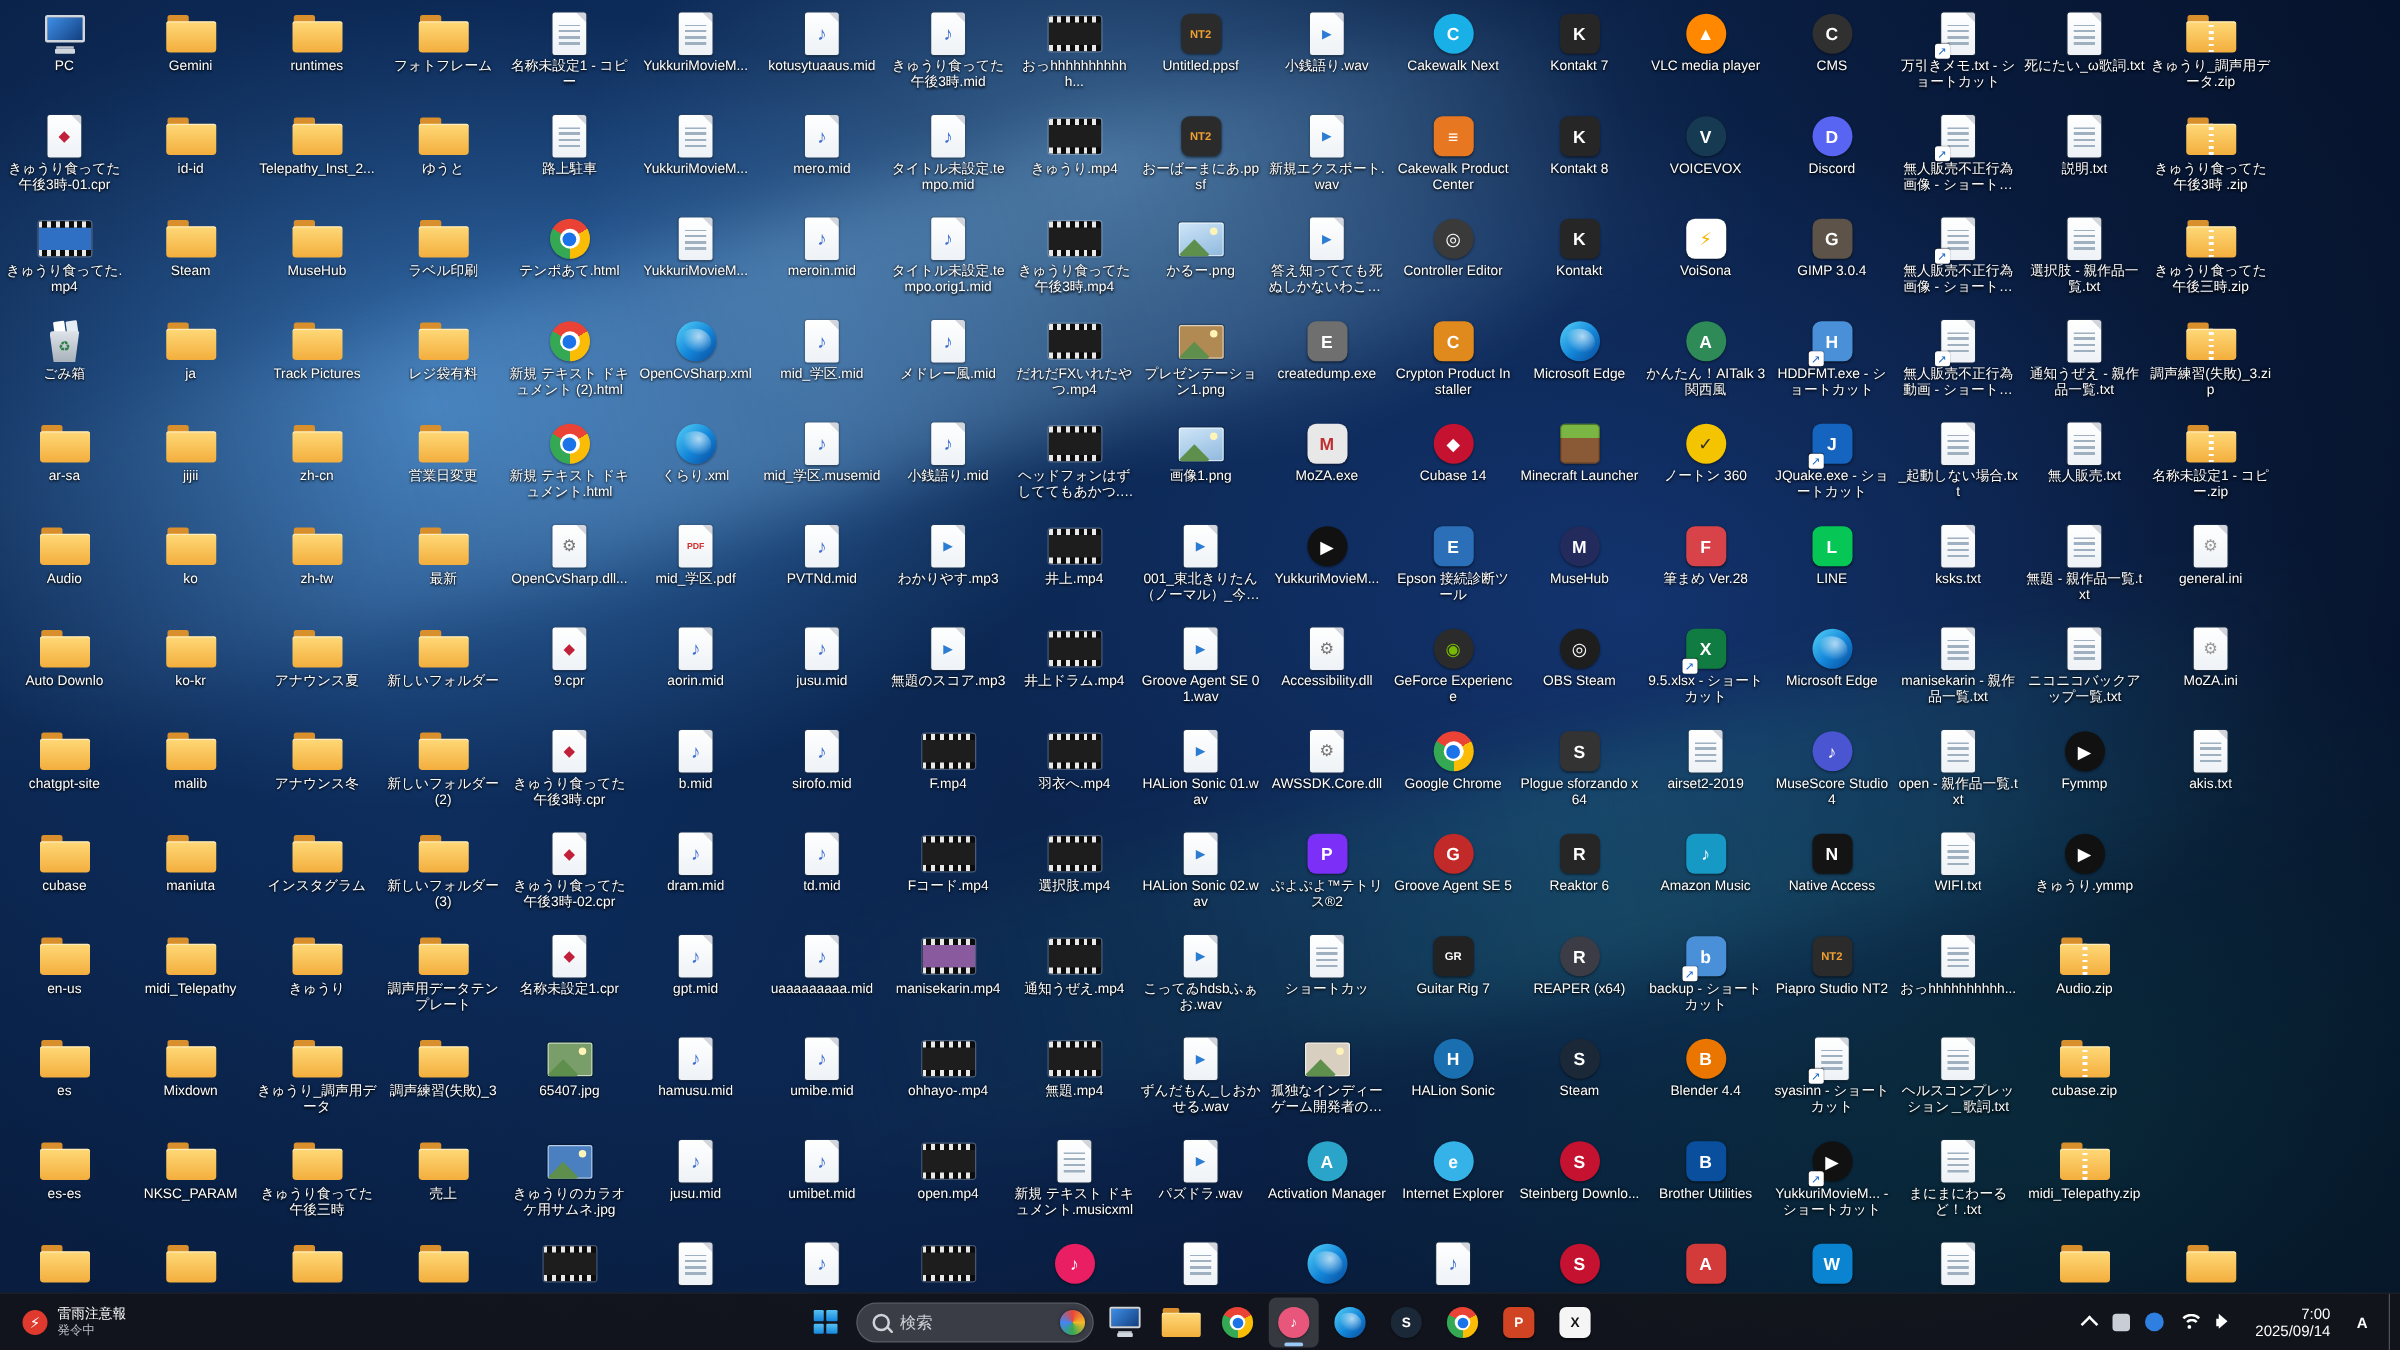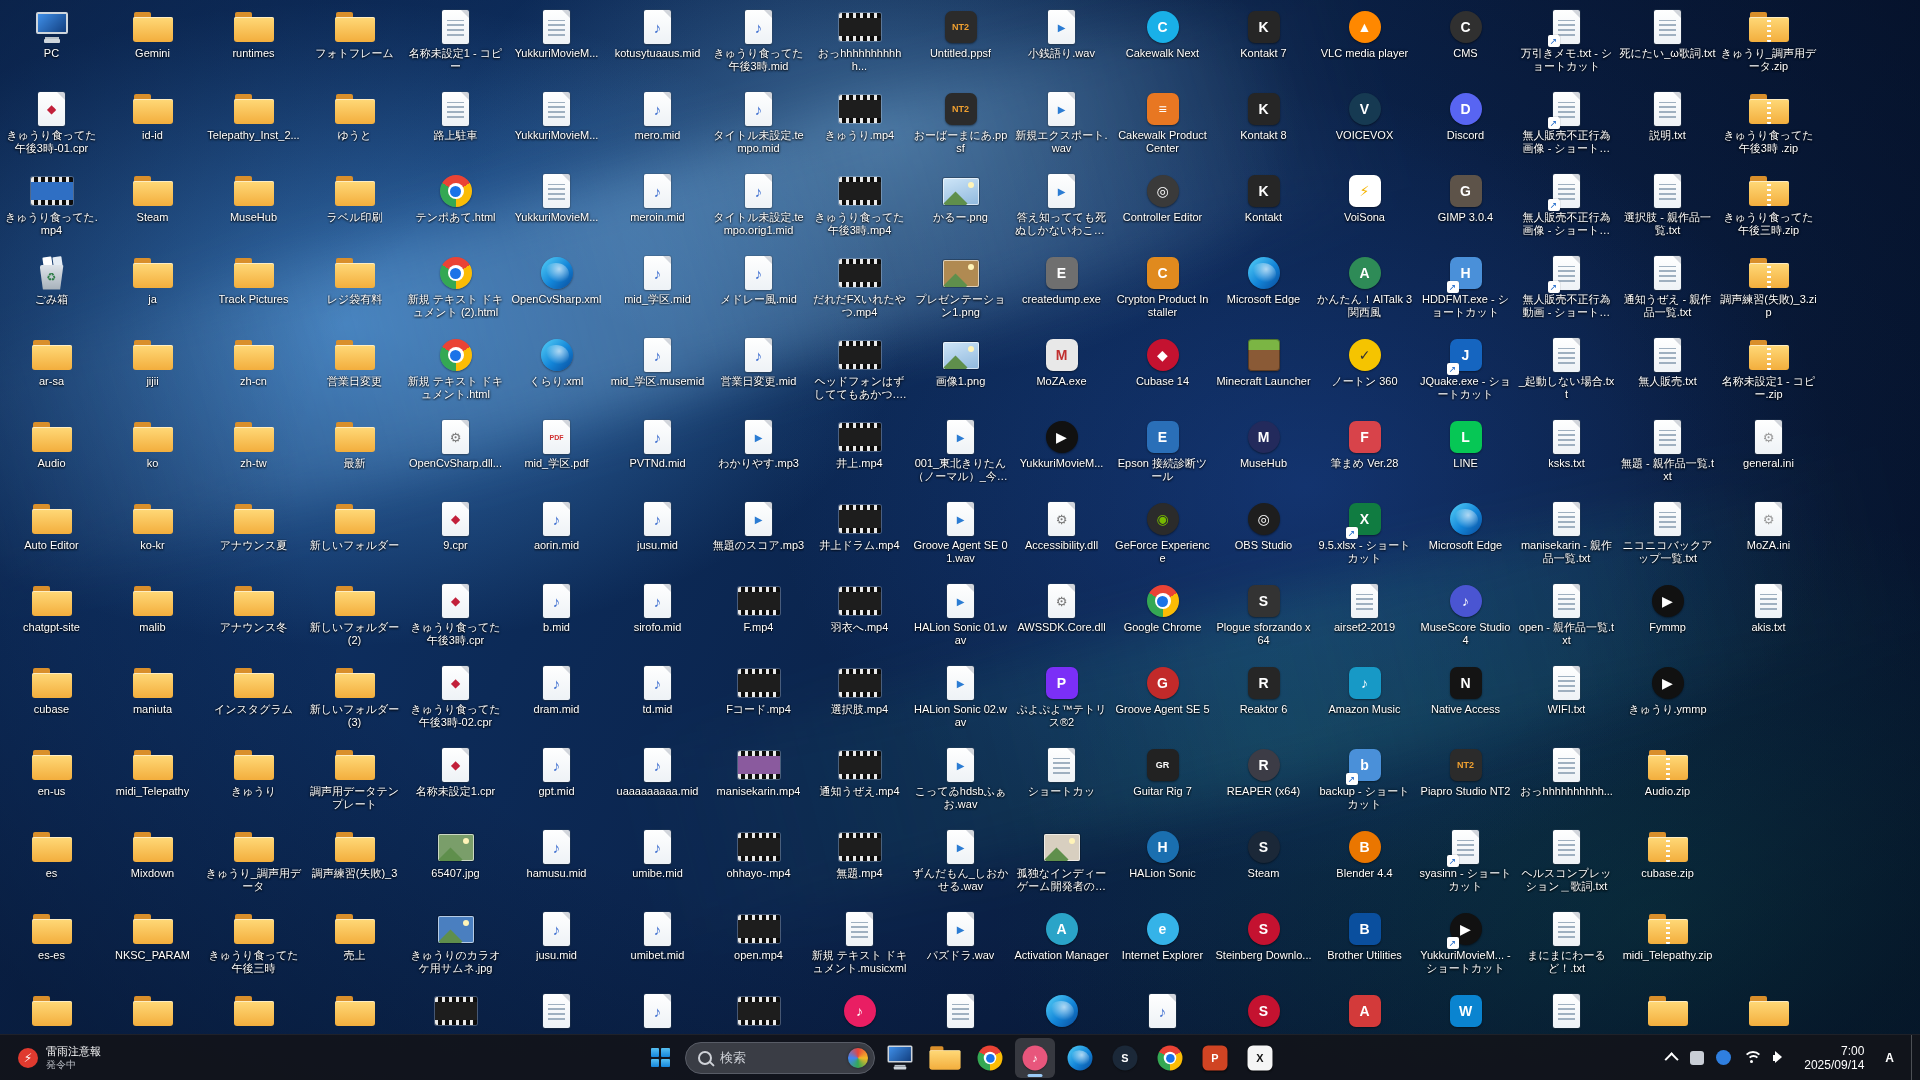--- a/index.html
+++ b/index.html
@@ -769,21 +769,21 @@
         </div>
       </div>
       <div class="lbl">mid_学区.musemid</div>
     </div>
     <div class="cell">
       <div class="icn">
         <div class="i-doc">
           <span class="docglyph" style="color: rgb(62, 111, 208); font-size: 15px;">♪</span>
         </div>
       </div>
-      <div class="lbl">営業日変更.mid</div>
+      <div class="lbl">小銭語り.mid</div>
     </div>
     <div class="cell">
       <div class="icn">
         <div class="i-video">
           <div class="vmid"></div>
         </div>
       </div>
       <div class="lbl">ヘッドフォンはずしててもあかつ.mp4</div>
     </div>
     <div class="cell">
@@ -991,21 +991,21 @@
         <div class="i-doc">
           <span class="docglyph" style="color: rgb(153, 153, 153); font-size: 13px;">⚙</span>
         </div>
       </div>
       <div class="lbl">general.ini</div>
     </div>
     <div class="cell">
       <div class="icn">
         <div class="i-folder"></div>
       </div>
-      <div class="lbl">Auto Editor</div>
+      <div class="lbl">Auto Downlo</div>
     </div>
     <div class="cell">
       <div class="icn">
         <div class="i-folder"></div>
       </div>
       <div class="lbl">ko-kr</div>
     </div>
     <div class="cell">
       <div class="icn">
         <div class="i-folder"></div>
@@ -1081,21 +1081,21 @@
         </div>
       </div>
       <div class="lbl">GeForce Experience</div>
     </div>
     <div class="cell">
       <div class="icn">
         <div class="i-app rnd" style="background: rgb(30, 30, 30);">
           <span style="color: rgb(255, 255, 255);">◎</span>
         </div>
       </div>
-      <div class="lbl">OBS Studio</div>
+      <div class="lbl">OBS Steam</div>
     </div>
     <div class="cell">
       <div class="icn">
         <div class="i-app" style="background: rgb(16, 124, 65);">
           <span style="color: rgb(255, 255, 255);">X</span>
         </div>
         <span class="scarrow">↗</span>
       </div>
       <div class="lbl">9.5.xlsx - ショートカット</div>
     </div>

